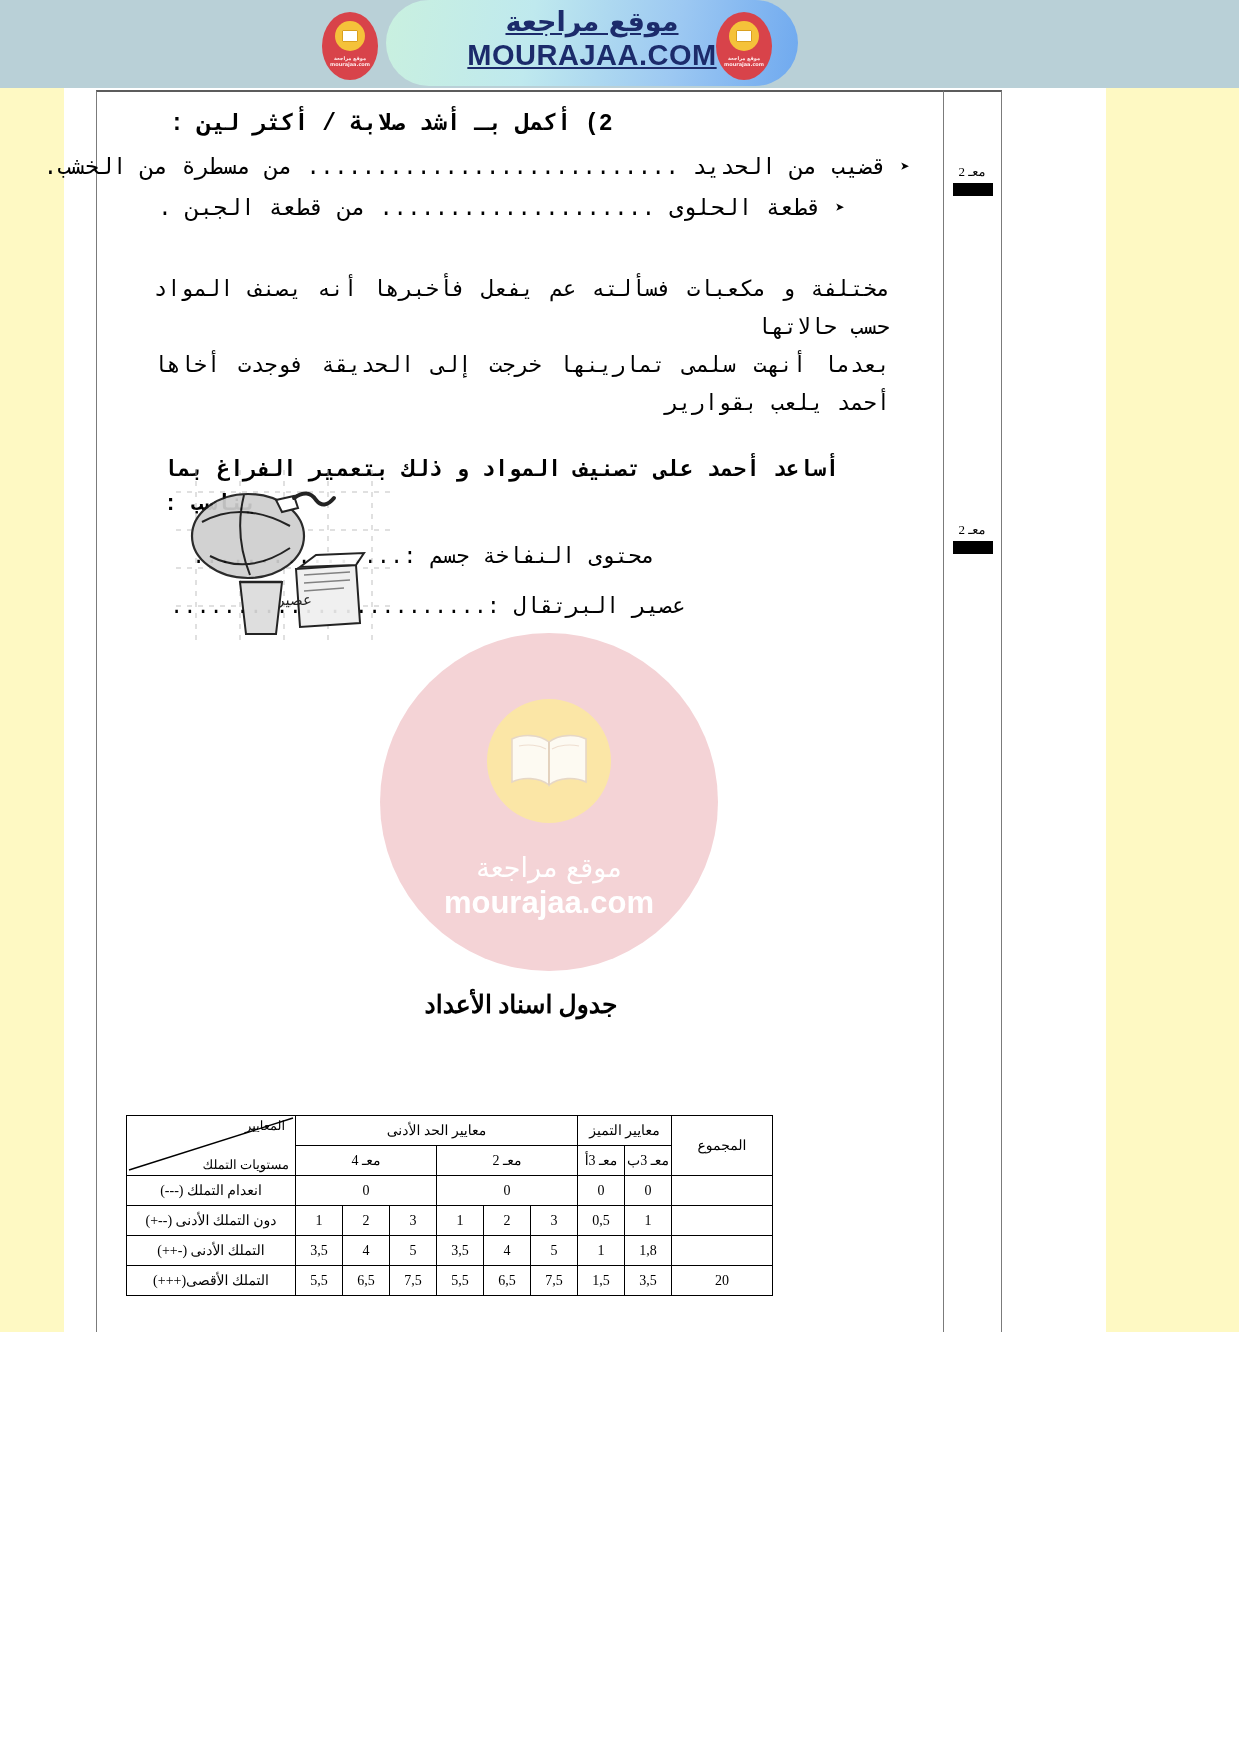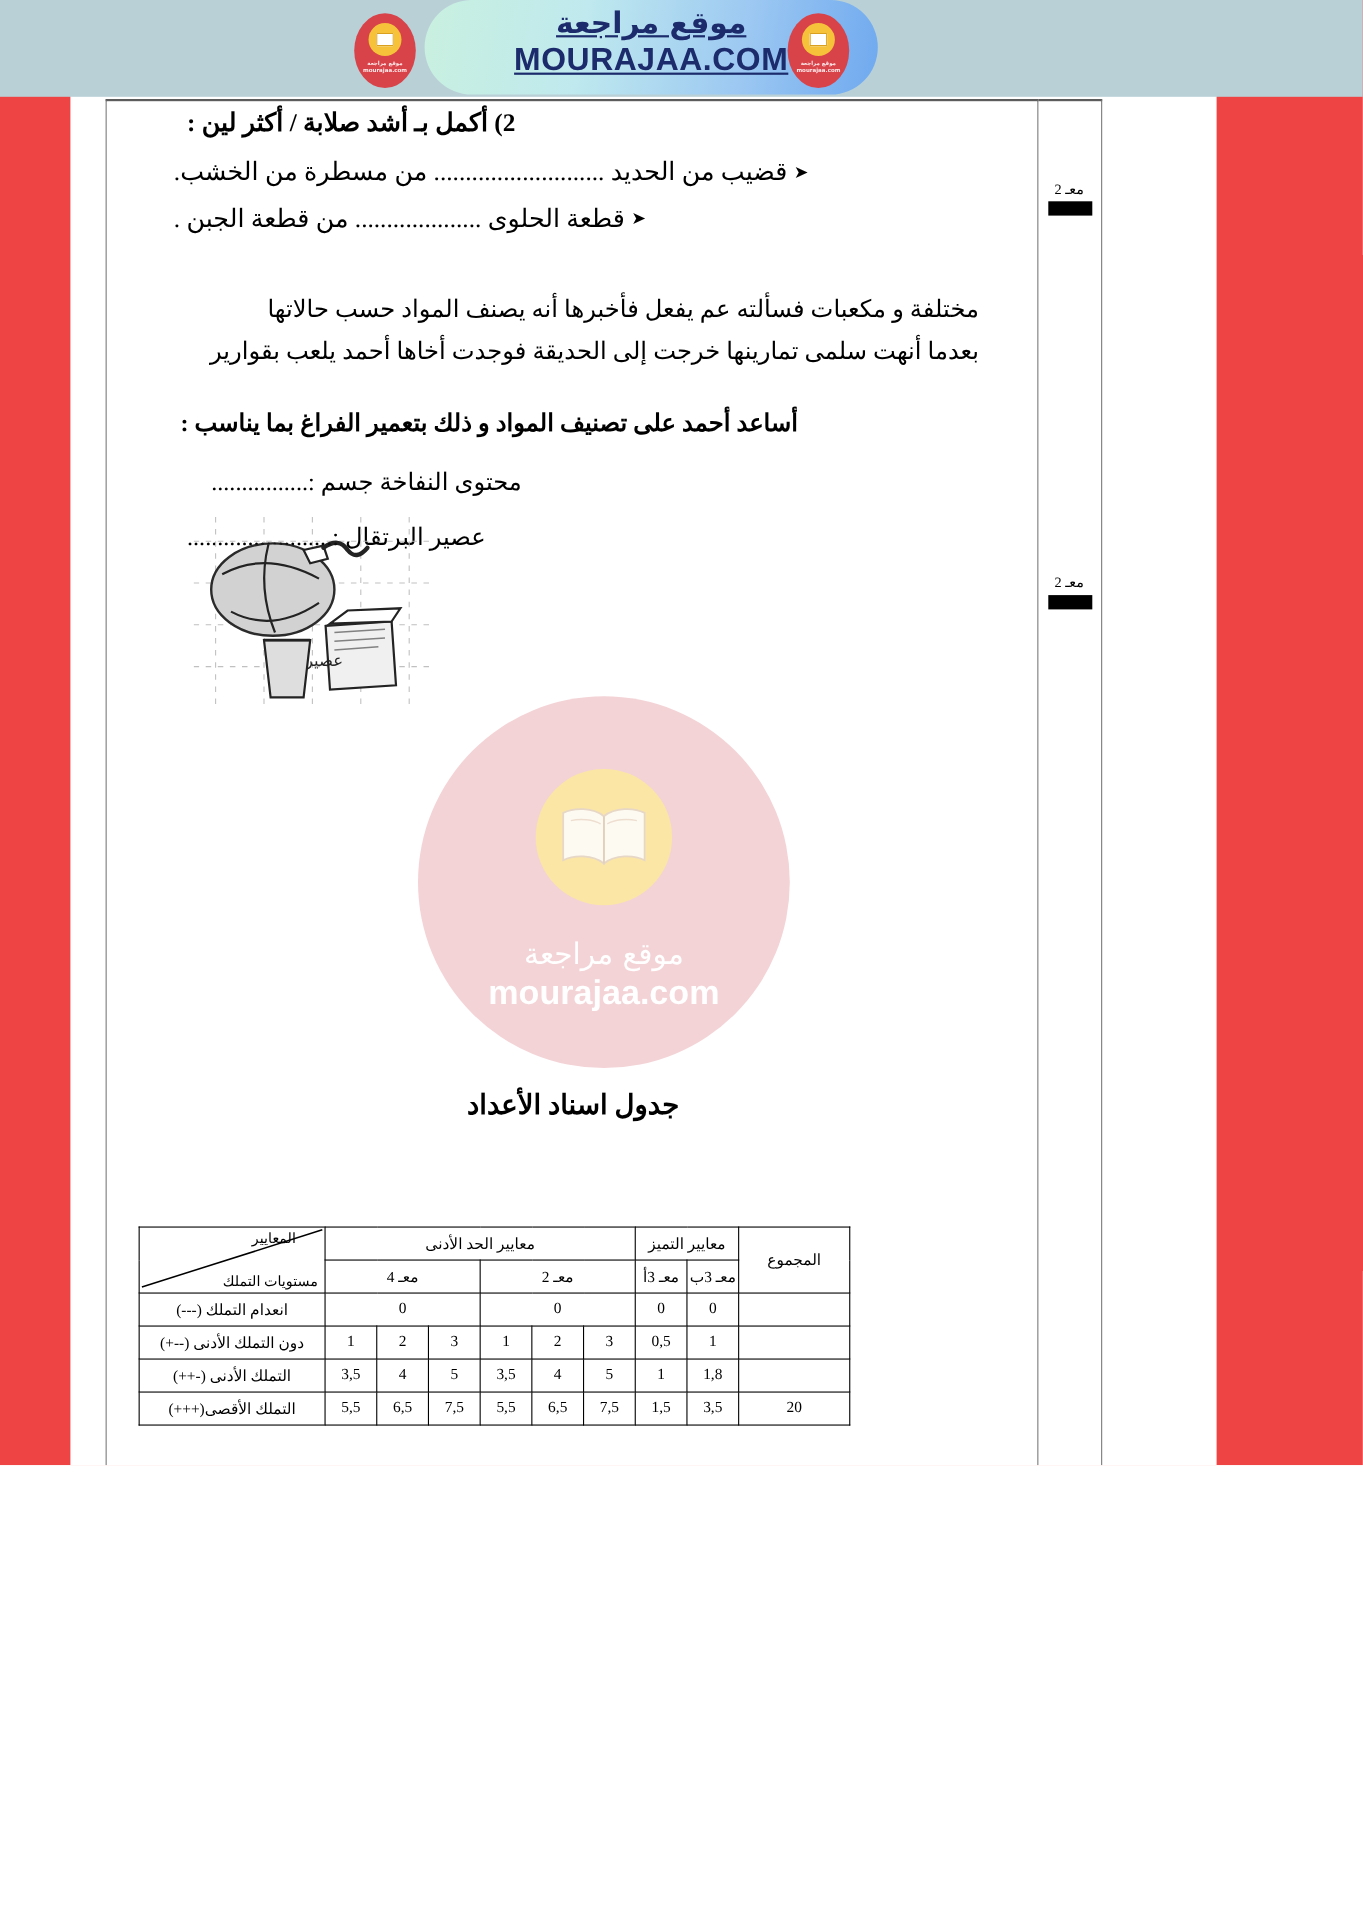--- a/index.html
+++ b/index.html
@@ -7,21 +7,21 @@
     padding: 0;
     background: #ffffff;
   }
   body {
     font-family: "Liberation Serif", "DejaVu Serif", serif;
   }
   #page {
     position: relative;
     width: 1239px;
     height: 1332px;
-    background: #ef4444;
+    background: #fef9c3;
     overflow: hidden;
   }
   
   .sheet {
     position: absolute;
     left: 64px;
     top: 7px;
     width: 1042px;
     height: 1540px;
     background: #ffffff;
@@ -155,23 +155,24 @@
   #score-1 { top: 72px; }
   #score-2 { top: 430px; }
 
   
   .content {
     position: absolute;
     left: 96px;
     top: 90px;
     width: 848px;
     box-sizing: border-box;
-    padding: 4px 34px 0 34px;
+    padding: 16px 34px 0 34px;
     direction: rtl;
     text-align: right;
+    font-family: Liberation Mono, monospace;
   }
   .q-title {
     font-size: 23px;
     font-weight: bold;
     color: #000;
     line-height: 32px;
     margin: 2px 0 8px 0;
     text-align: left;
     padding-left: 40px;
   }
@@ -316,21 +317,21 @@
     position: relative;
     height: 56px;
     padding: 0;
   }
   td.corner .diag {
     position: absolute;
     inset: 0;
   }
   td.corner .lbl-top {
     position: absolute;
-    right: 26px;
+    right: 10px;
     top: 2px;
     font-size: 13px;
   }
   td.corner .lbl-bot {
     position: absolute;
     right: 6px;
     bottom: 2px;
     font-size: 13px;
   }
   td.rowlabel {

